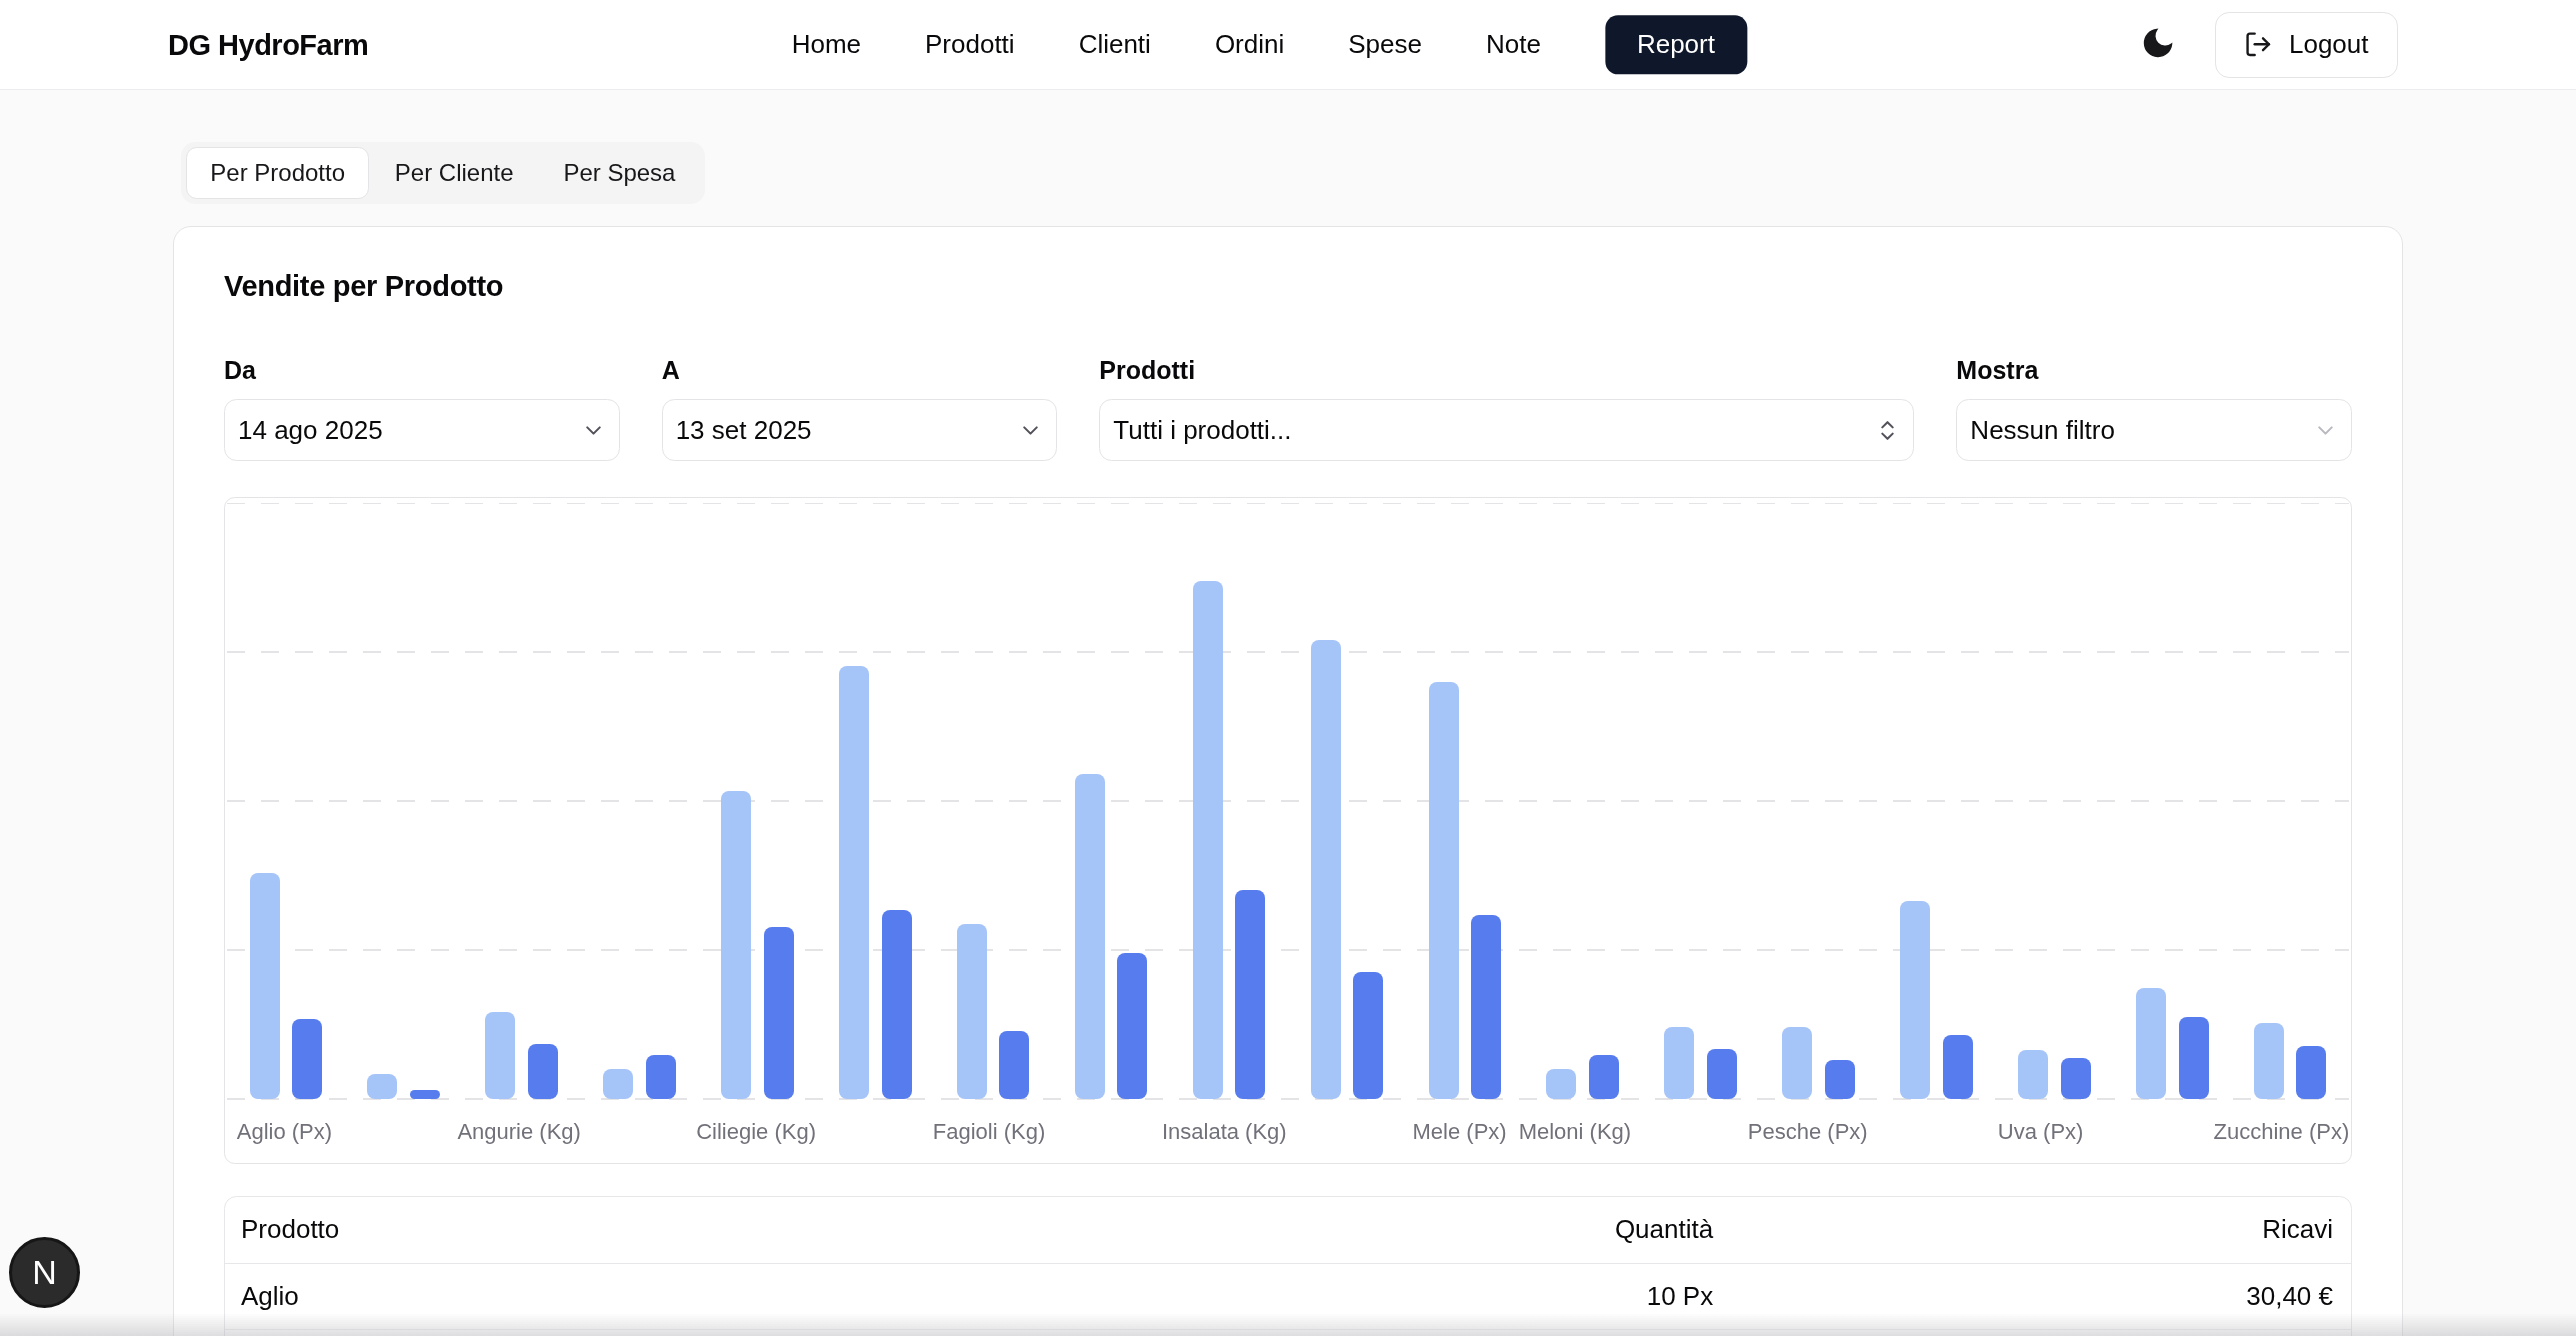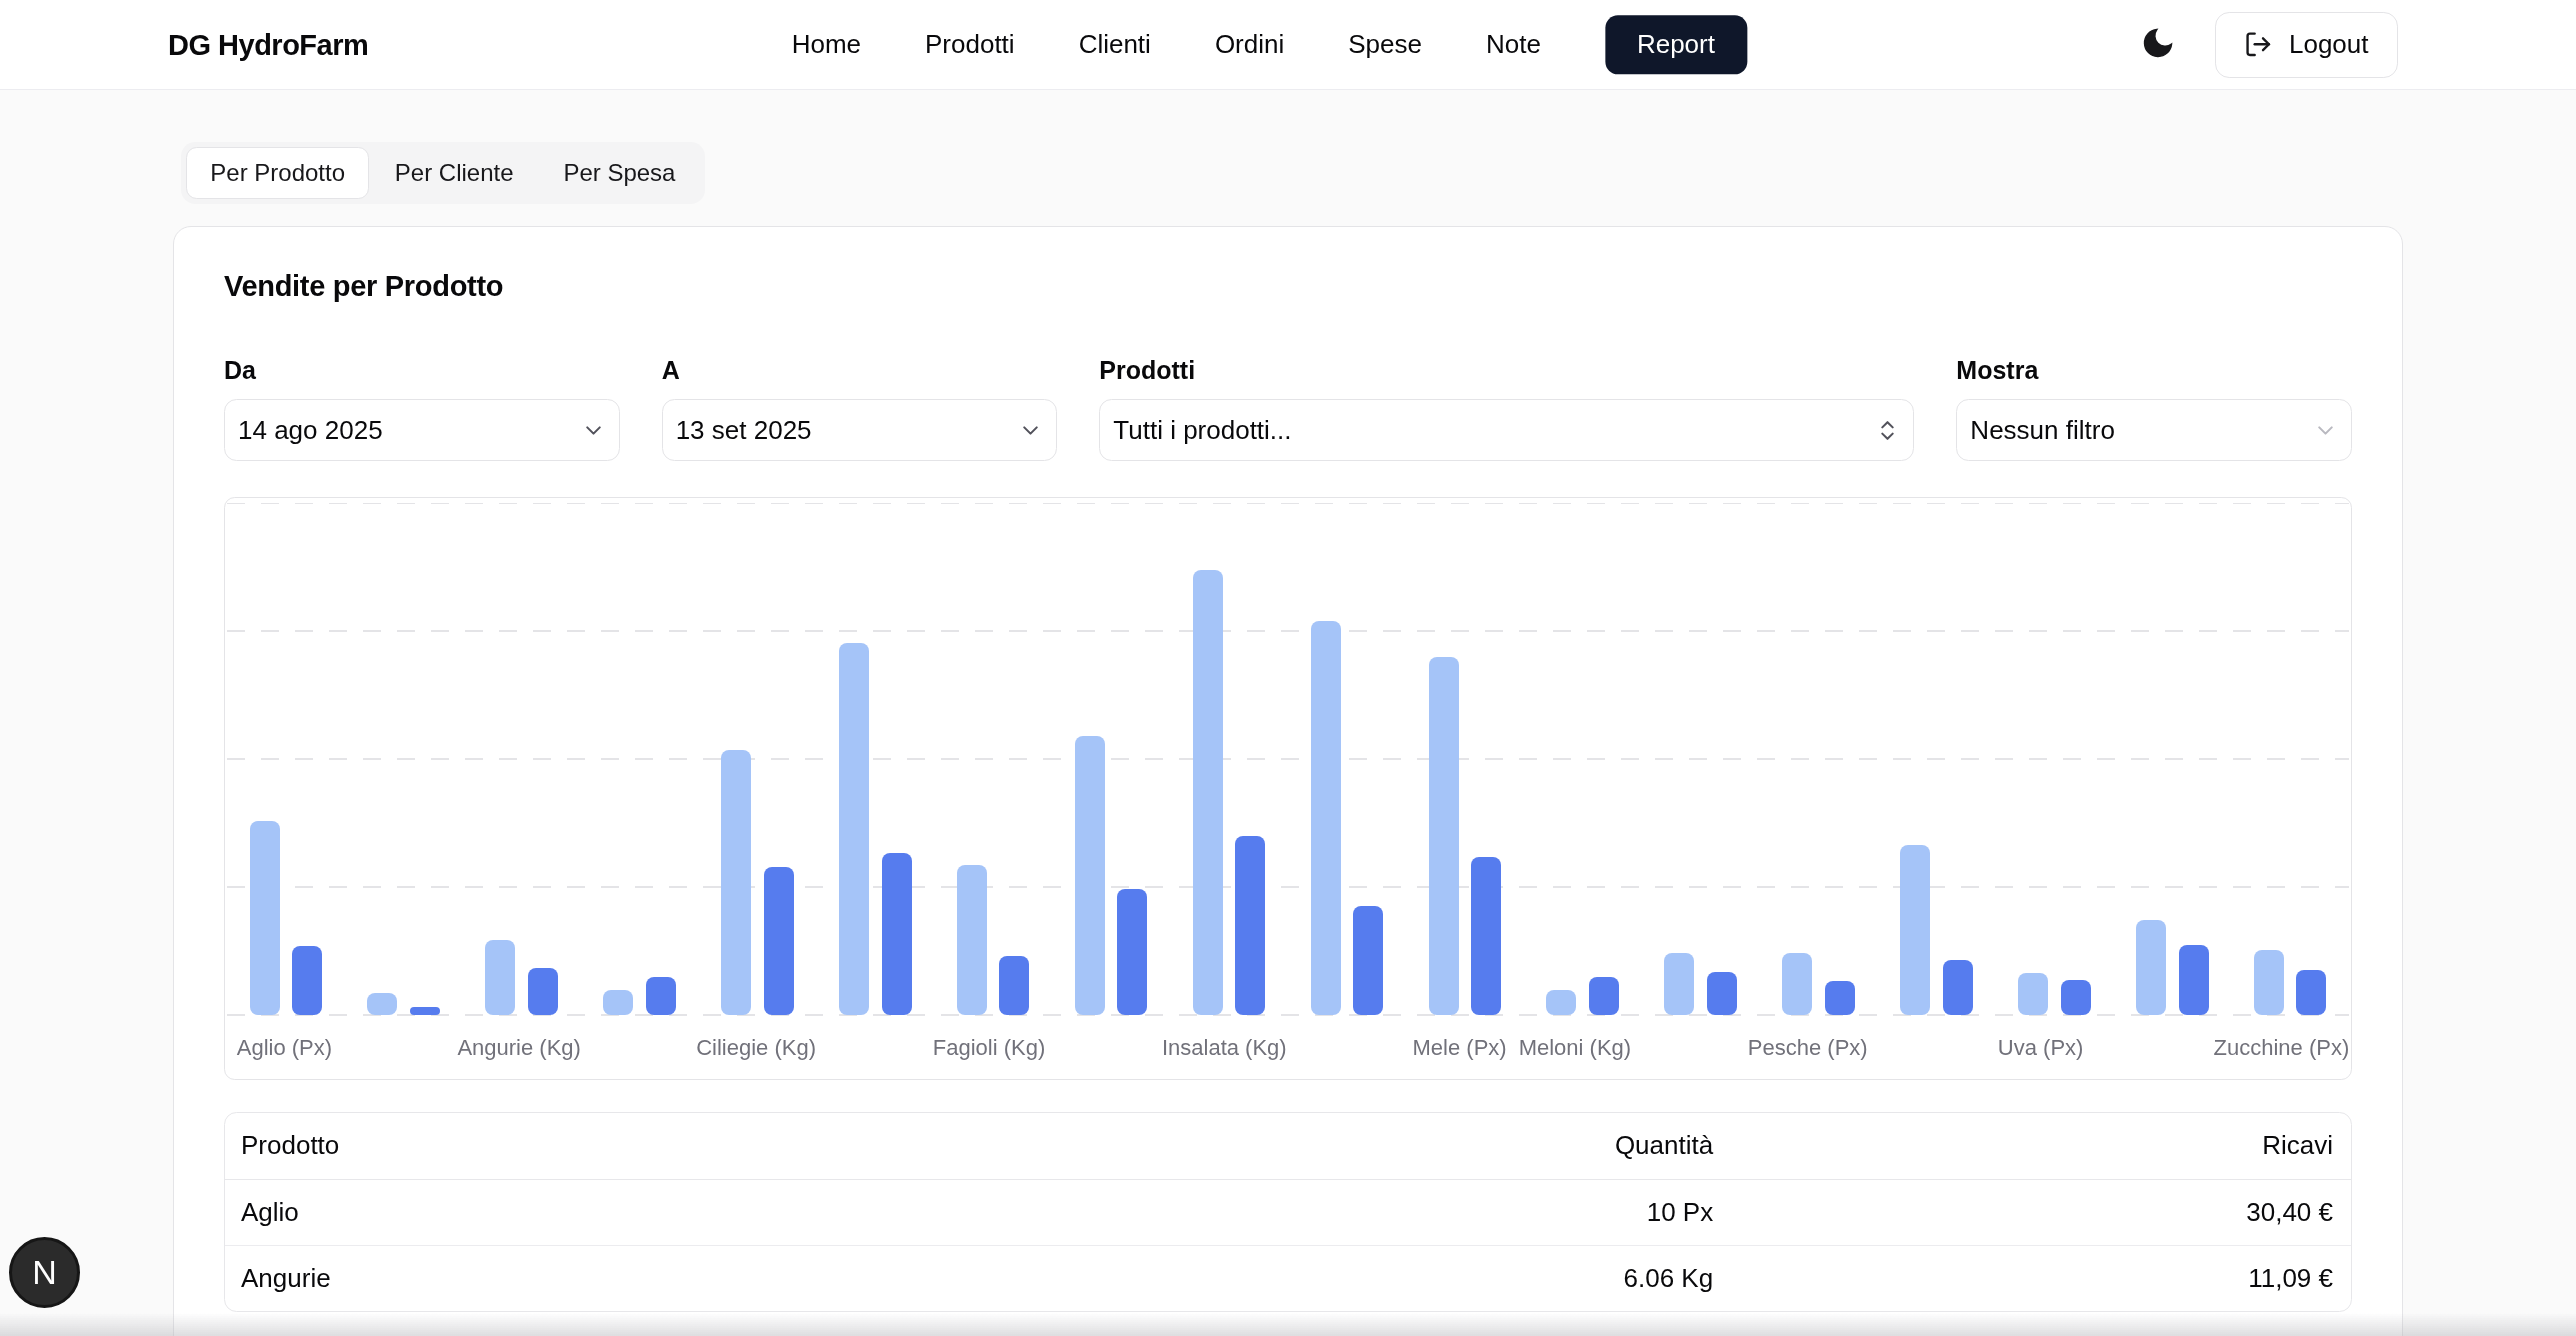--- a/index.html
+++ b/index.html
@@ -65,21 +65,21 @@
   .filter-control {
     height: 62px; background: #ffffff; border: 0.9px solid #e4e4e7; border-radius: 12.5px;
     display: flex; align-items: center; justify-content: space-between;
     padding: 0 13px; font-size: 26px; cursor: pointer;
   }
   .filter-control svg { stroke: #52525b; }
   .filter-control.muted-icon svg { stroke: #b9b9c0; }
 
   
   .chart-box {
-    margin-top: 36px; height: 583px; position: relative;
+    margin-top: 36px; height: 667px; position: relative;
     border: 0.9px solid #e4e4e7; border-radius: 10.7px;
   }
   .plot { position: absolute; left: 1.8px; right: 1.8px; top: 5.3px; bottom: 64px; }
   .gridline {
     position: absolute; left: 0; right: 0; height: 1.8px;
     background: repeating-linear-gradient(to right, #e4e4e7 0 18px, transparent 18px 34px);
   }
   .slots { position: absolute; inset: 0; display: flex; }
   .slot { flex: 1; display: flex; align-items: flex-end; justify-content: center; gap: 12.5px; }
   .bar { width: 30px; border-radius: 8px; min-height: 5.3px; }

